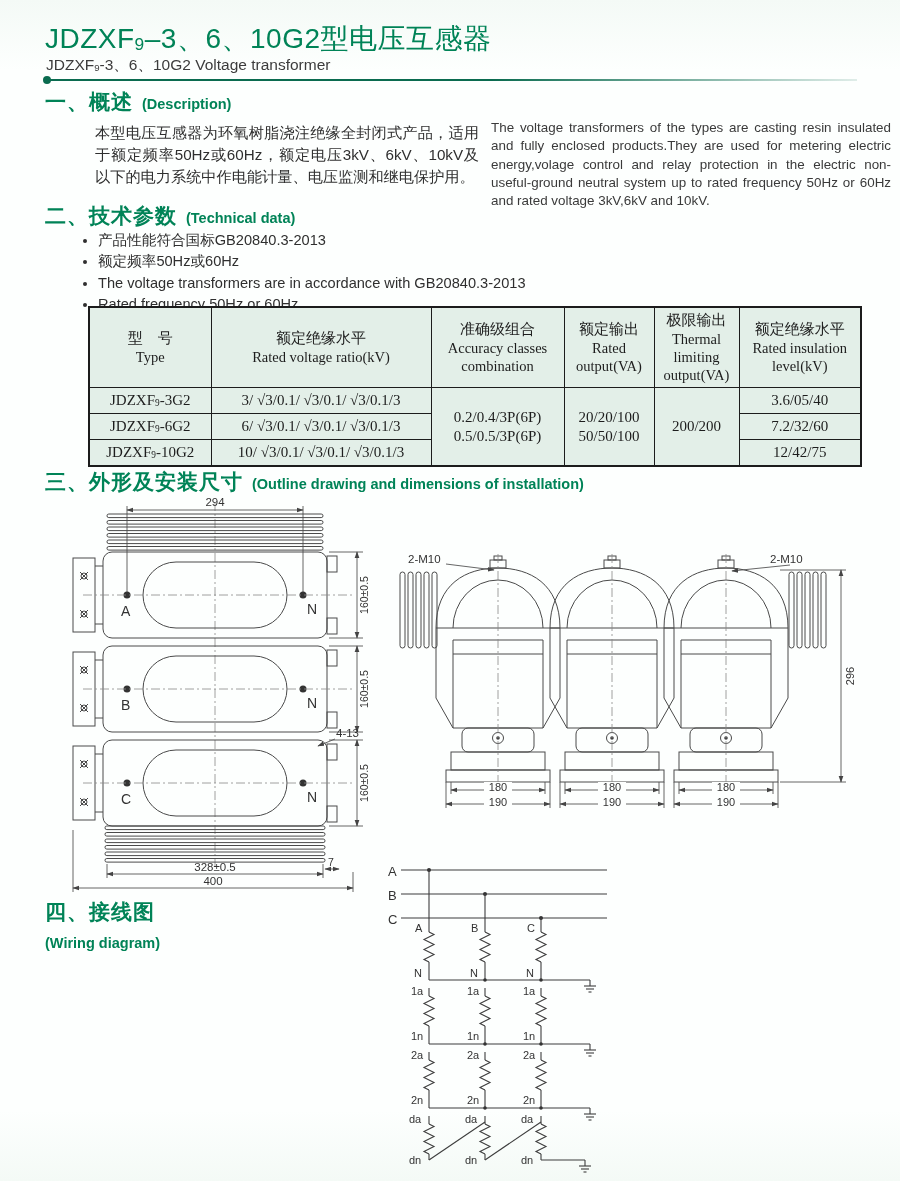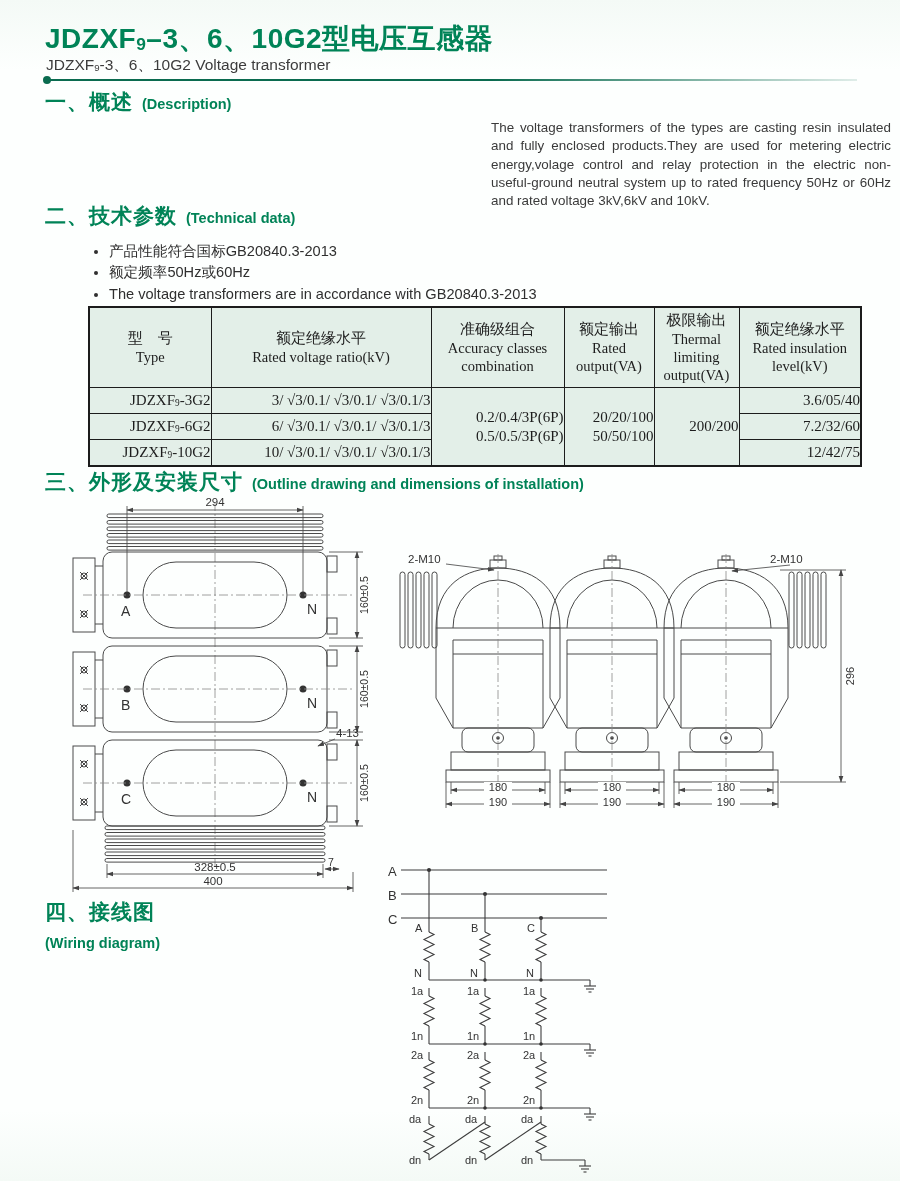--- a/index.html
+++ b/index.html
@@ -1,34 +1,34 @@
 <!DOCTYPE html>
 <html><head>
 <meta charset="utf-8">
 <style>
   html,body{margin:0;padding:0;}
   .page{position:relative;width:900px;height:1181px;background:linear-gradient(180deg,#f4faf6 0%,#fdfffe 6%,#fdfffe 94%,#f4faf6 100%);font-family:"Liberation Sans",sans-serif;color:#333;overflow:hidden;}
   .abs{position:absolute;}
-  .title{left:45px;top:20px;font-size:28px;font-weight:bold;color:#008357;letter-spacing:.5px;}
+  .title{left:45px;top:20px;font-size:28px;font-weight:normal;color:#008357;letter-spacing:.5px;}
   .subtitle{left:46px;top:55px;font-size:15.5px;color:#3c3c3c;}
   .sub9{font-size:.62em;vertical-align:-.14em;}
   .divider{left:45px;top:79px;width:812px;height:2px;background:linear-gradient(to right,#0a6b4f 0%,#0a6b4f 55%,rgba(10,107,79,.12) 100%);}
   .divider::before{content:"";position:absolute;left:-2px;top:-3px;width:8px;height:8px;border-radius:50%;background:#0a6b4f;}
   .sec{display:flex;align-items:baseline;gap:9px;color:#008357;font-weight:bold;white-space:nowrap;}
   .sec .zh{font-size:21px;letter-spacing:1px;}
   .sec .en{font-size:14.5px;font-weight:bold;}
   .desc-zh{left:95px;top:122px;width:384px;font-size:15.2px;line-height:1.44;text-align:justify;color:#2f2f2f;}
   .desc-en{left:479px;top:119px;width:400px;font-size:13.4px;line-height:1.37;text-align:justify;color:#3a3a3a;margin-left:12px;}
-  ul.bullets{left:83px;top:228px;margin:12px;padding-left:14px;list-style:disc;}
+  ul.bullets{left:83px;top:228px;margin:1px;padding-left:14px;list-style:disc;}
   ul.bullets li{font-size:14.6px;line-height:1.32;color:#2f2f2f;margin:2px 0;}
   table.spec{left:88px;top:306px;width:772px;border-collapse:collapse;table-layout:fixed;background:#e3efe8;font-family:"Liberation Serif",serif;color:#1d1d1d;}
   table.spec,table.spec td,table.spec th{border:1px solid #1c1c1c;}
   table.spec{border:2px solid #1c1c1c;}
   table.spec th{font-weight:normal;font-size:15px;padding:3px 2px;text-align:center;line-height:1.25;}
-  table.spec td{font-size:15px;text-align:right;padding:1px 0;height:23px;line-height:1.25;}
+  table.spec td{font-size:15px;text-align:center;padding:1px 0;height:23px;line-height:1.25;}
   .th-en{font-size:14.5px;}
   svg text{font-family:"Liberation Sans",sans-serif;fill:#333;}
   .dwg{stroke:#4a4a4a;fill:none;stroke-width:1;}
   .dim{stroke:#555;fill:none;stroke-width:.9;}
   .cl{stroke:#888;fill:none;stroke-width:.8;stroke-dasharray:9 3 2 3;}
   .wd{stroke:#3d3d3d;fill:none;stroke-width:1.1;}
 </style>
 </head>
 <body>
 
@@ -39,20 +39,21 @@
   </div>
   <div class="abs subtitle">
     <span>JDZXF</span><span class="sub9">9</span><span>-3、6、10G2 Voltage transformer</span>
   </div>
   <div class="abs divider"></div>
 
   <div class="abs sec" style="left:45px;top:88px;">
     <span class="zh">一、概述</span>
     <span class="en">(Description)</span>
   </div>
+  <div class="abs desc-zh">本型电压互感器为环氧树脂浇注绝缘全封闭式产品，适用于额定频率50Hz或60Hz，额定电压3kV、6kV、10kV及以下的电力系统中作电能计量、电压监测和继电保护用。</div>
   <div class="abs desc-en">The voltage transformers of the types are casting resin insulated and fully enclosed products.They are used for metering electric energy,volage control and relay protection in the electric non-useful-ground neutral system up to rated frequency 50Hz or 60Hz and rated voltage 3kV,6kV and 10kV.</div>
 
   <div class="abs sec" style="left:45px;top:202px;">
     <span class="zh">二、技术参数</span>
     <span class="en">(Technical data)</span>
   </div>
   <ul class="abs bullets">
     <li>产品性能符合国标GB20840.3-2013</li>
     <li>额定频率50Hz或60Hz</li>
     <li>The voltage transformers are in accordance with GB20840.3-2013</li>

